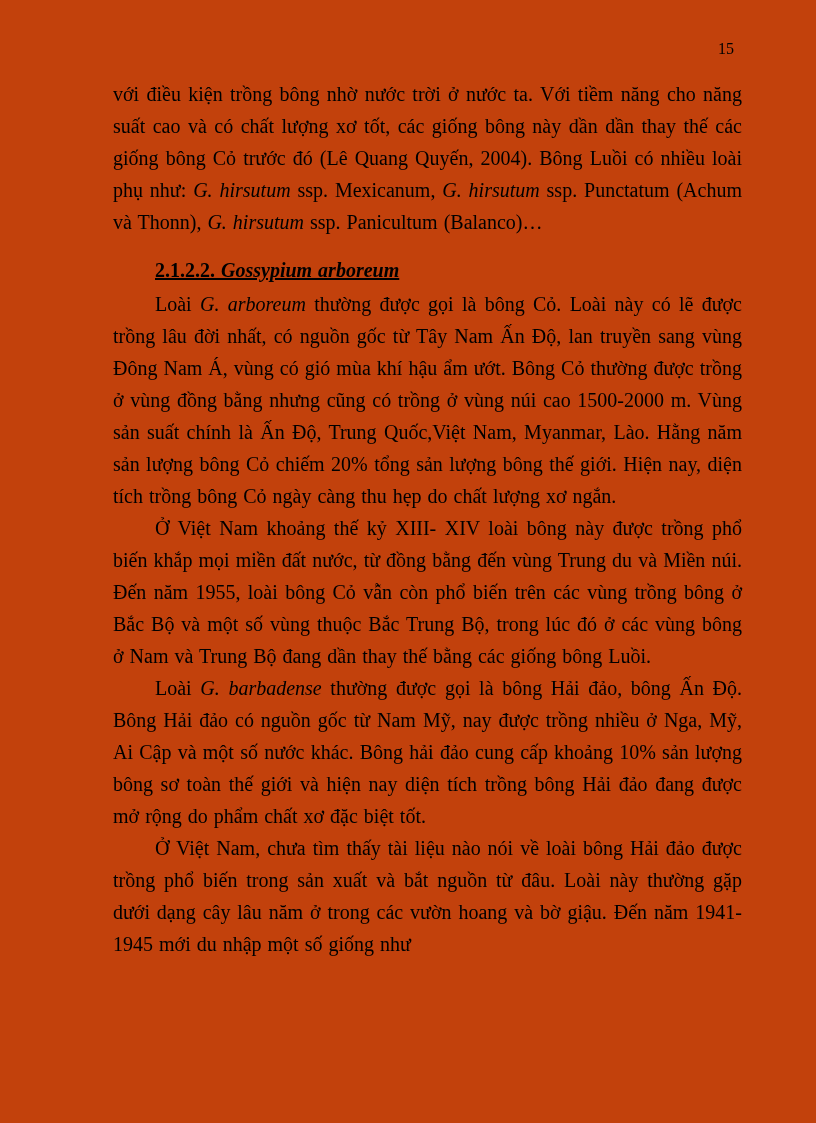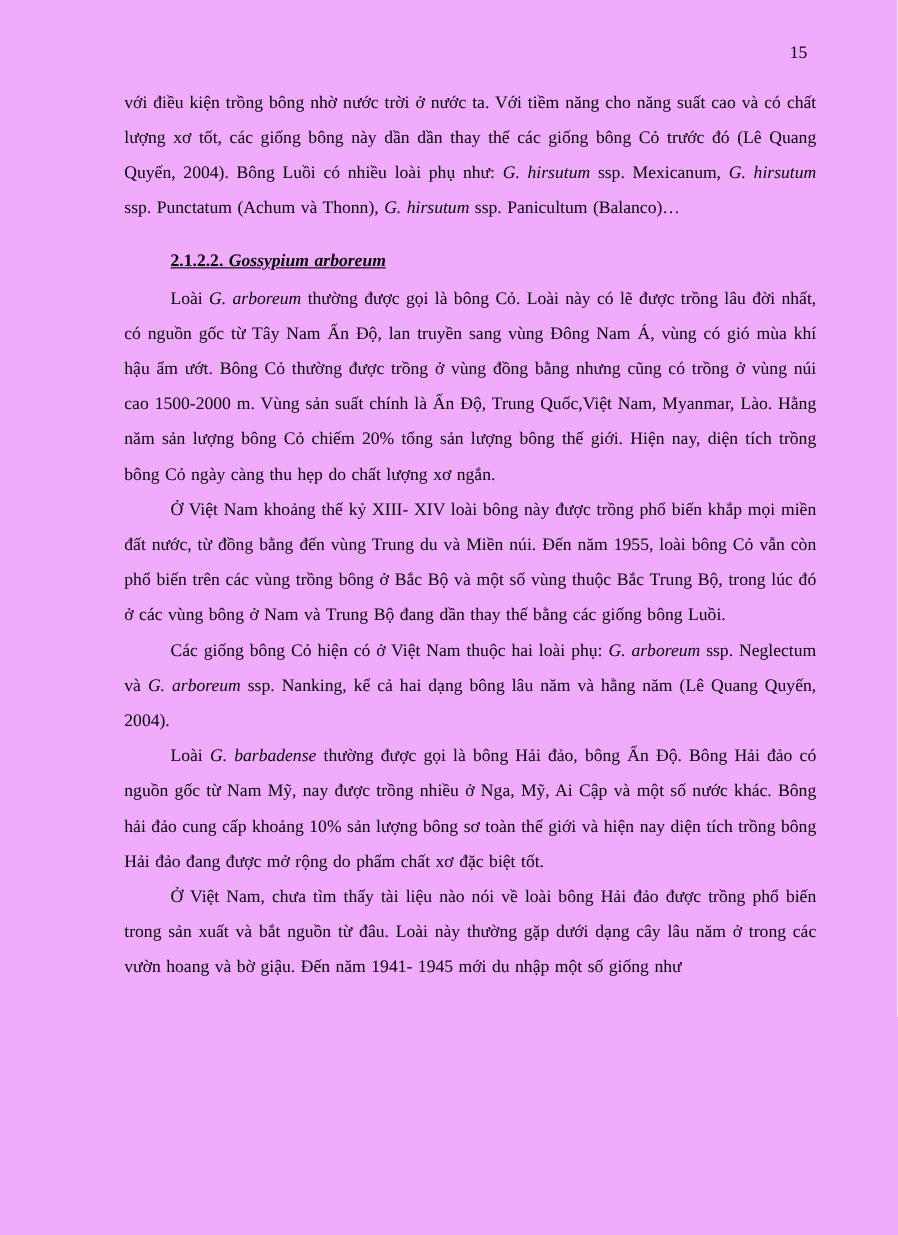--- a/index.html
+++ b/index.html
@@ -4,21 +4,21 @@
 <style>
   html, body {
     margin: 0;
     padding: 0;
     background: #ffffff;
   }
   .page {
     position: relative;
     width: 816px;
     height: 1123px;
-    background: #f0abfc;
+    background: #c2410c;
     font-family: "Liberation Serif", "DejaVu Serif", serif;
     color: #000000;
     box-sizing: border-box;
     overflow: hidden;
   }
   .page-number {
     position: absolute;
     top: 40px;
     right: 82px;
     font-size: 16px;
@@ -26,21 +26,21 @@
   }
   .doc-body {
     position: absolute;
     top: 78px;
     left: 113px;
     width: 629px;
   }
   .doc-body p {
     margin: 0;
     padding: 0;
-    font-size: 16px;
+    font-size: 20px;
     line-height: 32px;
     text-align: justify;
     text-justify: inter-word;
     word-spacing: 1px;
   }
   .doc-body p.indent {
     text-indent: 42px;
   }
   .doc-body p.heading {
     text-indent: 42px;
@@ -59,17 +59,16 @@
 </head>
 <body>
 
 <div class="page">
   <div class="page-number">15</div>
   <div class="doc-body">
       <p class=""><span>với điều kiện trồng bông nhờ nước trời ở nước ta. Với tiềm năng cho năng suất cao và có chất lượng xơ tốt, các giống bông này dần dần thay thế các giống bông Cỏ trước đó (Lê Quang Quyến, 2004). Bông Luồi có nhiều loài phụ như: </span><span class="italic">G. hirsutum</span><span> ssp. Mexicanum, </span><span class="italic">G. hirsutum</span><span> ssp. Punctatum (Achum và Thonn), </span><span class="italic">G. hirsutum</span><span> ssp. Panicultum (Balanco)…</span></p>
       <p class="heading"><span class="bold">2.1.2.2. </span><span class="italic bold">Gossypium  arboreum</span></p>
       <p class="indent"><span>Loài </span><span class="italic">G. arboreum</span><span> thường được gọi là bông Cỏ. Loài này có lẽ được trồng lâu đời nhất, có nguồn gốc từ Tây Nam Ấn Độ, lan truyền sang vùng Đông Nam Á, vùng có gió mùa khí hậu ẩm ướt. Bông Cỏ thường được trồng ở vùng đồng bằng nhưng cũng có trồng ở vùng núi cao 1500-2000 m. Vùng sản suất chính là Ấn Độ, Trung Quốc,Việt Nam, Myanmar, Lào. Hằng năm sản lượng bông Cỏ chiếm 20% tổng sản lượng bông thế giới. Hiện nay, diện tích trồng bông Cỏ ngày càng thu hẹp do chất lượng xơ ngắn.</span></p>
       <p class="indent"><span>Ở Việt Nam khoảng thế kỷ XIII- XIV loài bông này được trồng phổ biến khắp mọi miền đất nước, từ đồng bằng đến vùng Trung du và Miền núi. Đến năm 1955, loài bông Cỏ vẫn còn phổ biến trên các vùng trồng bông ở Bắc Bộ và một số vùng thuộc Bắc Trung Bộ, trong lúc đó ở các vùng bông ở Nam và Trung Bộ đang dần thay thế bằng các giống bông Luồi.</span></p>
-      <p class="indent"><span>Các giống bông Cỏ hiện có ở Việt Nam thuộc hai loài phụ: </span><span class="italic">G. arboreum</span><span> ssp. Neglectum và </span><span class="italic">G. arboreum</span><span> ssp. Nanking, kể cả hai dạng bông lâu năm và hằng năm (Lê Quang Quyến, 2004).</span></p>
       <p class="indent"><span>Loài </span><span class="italic">G. barbadense</span><span> thường được gọi là bông Hải đảo, bông Ấn Độ. Bông Hải đảo có nguồn gốc từ Nam Mỹ, nay được trồng nhiều ở Nga, Mỹ, Ai Cập và một số nước khác. Bông hải đảo cung cấp khoảng 10% sản lượng bông sơ toàn thế giới và hiện nay diện tích trồng bông Hải đảo đang được mở rộng do phẩm chất xơ đặc biệt tốt.</span></p>
       <p class="indent"><span>Ở Việt Nam, chưa tìm thấy tài liệu nào nói về loài bông Hải đảo được trồng phổ biến trong sản xuất và bắt nguồn từ đâu. Loài này thường gặp dưới dạng cây lâu năm ở trong các vườn hoang và bờ giậu. Đến năm 1941- 1945 mới du nhập một số giống như</span></p>
     </div>
 </div>
 
 </body></html>

